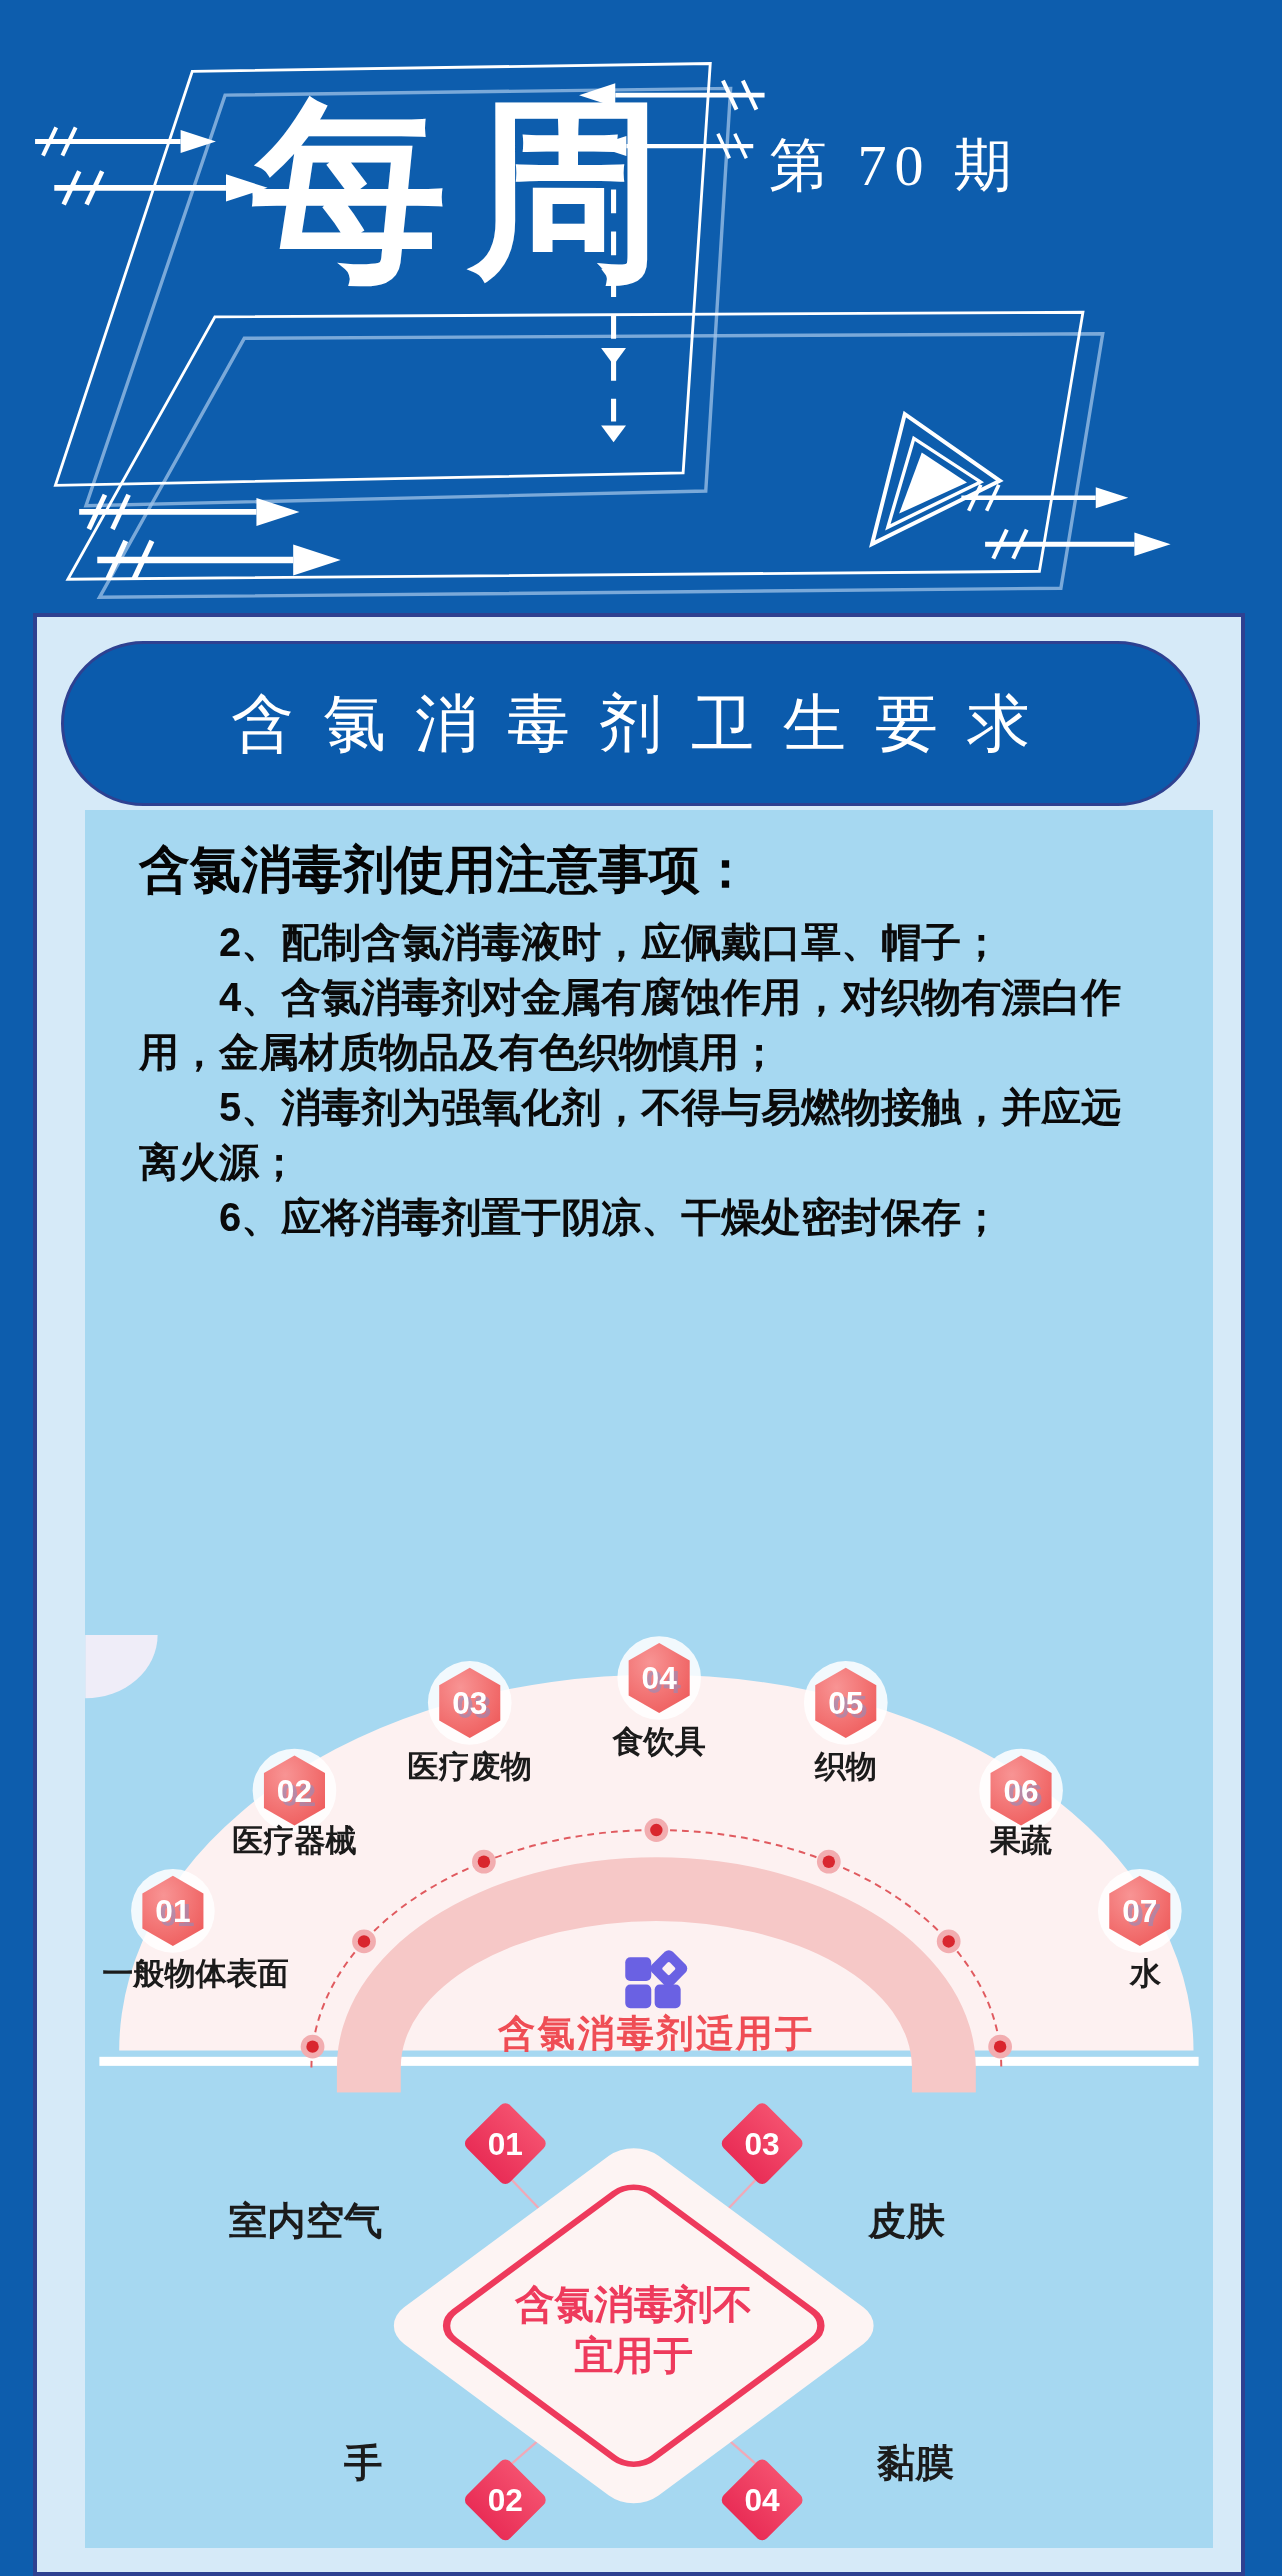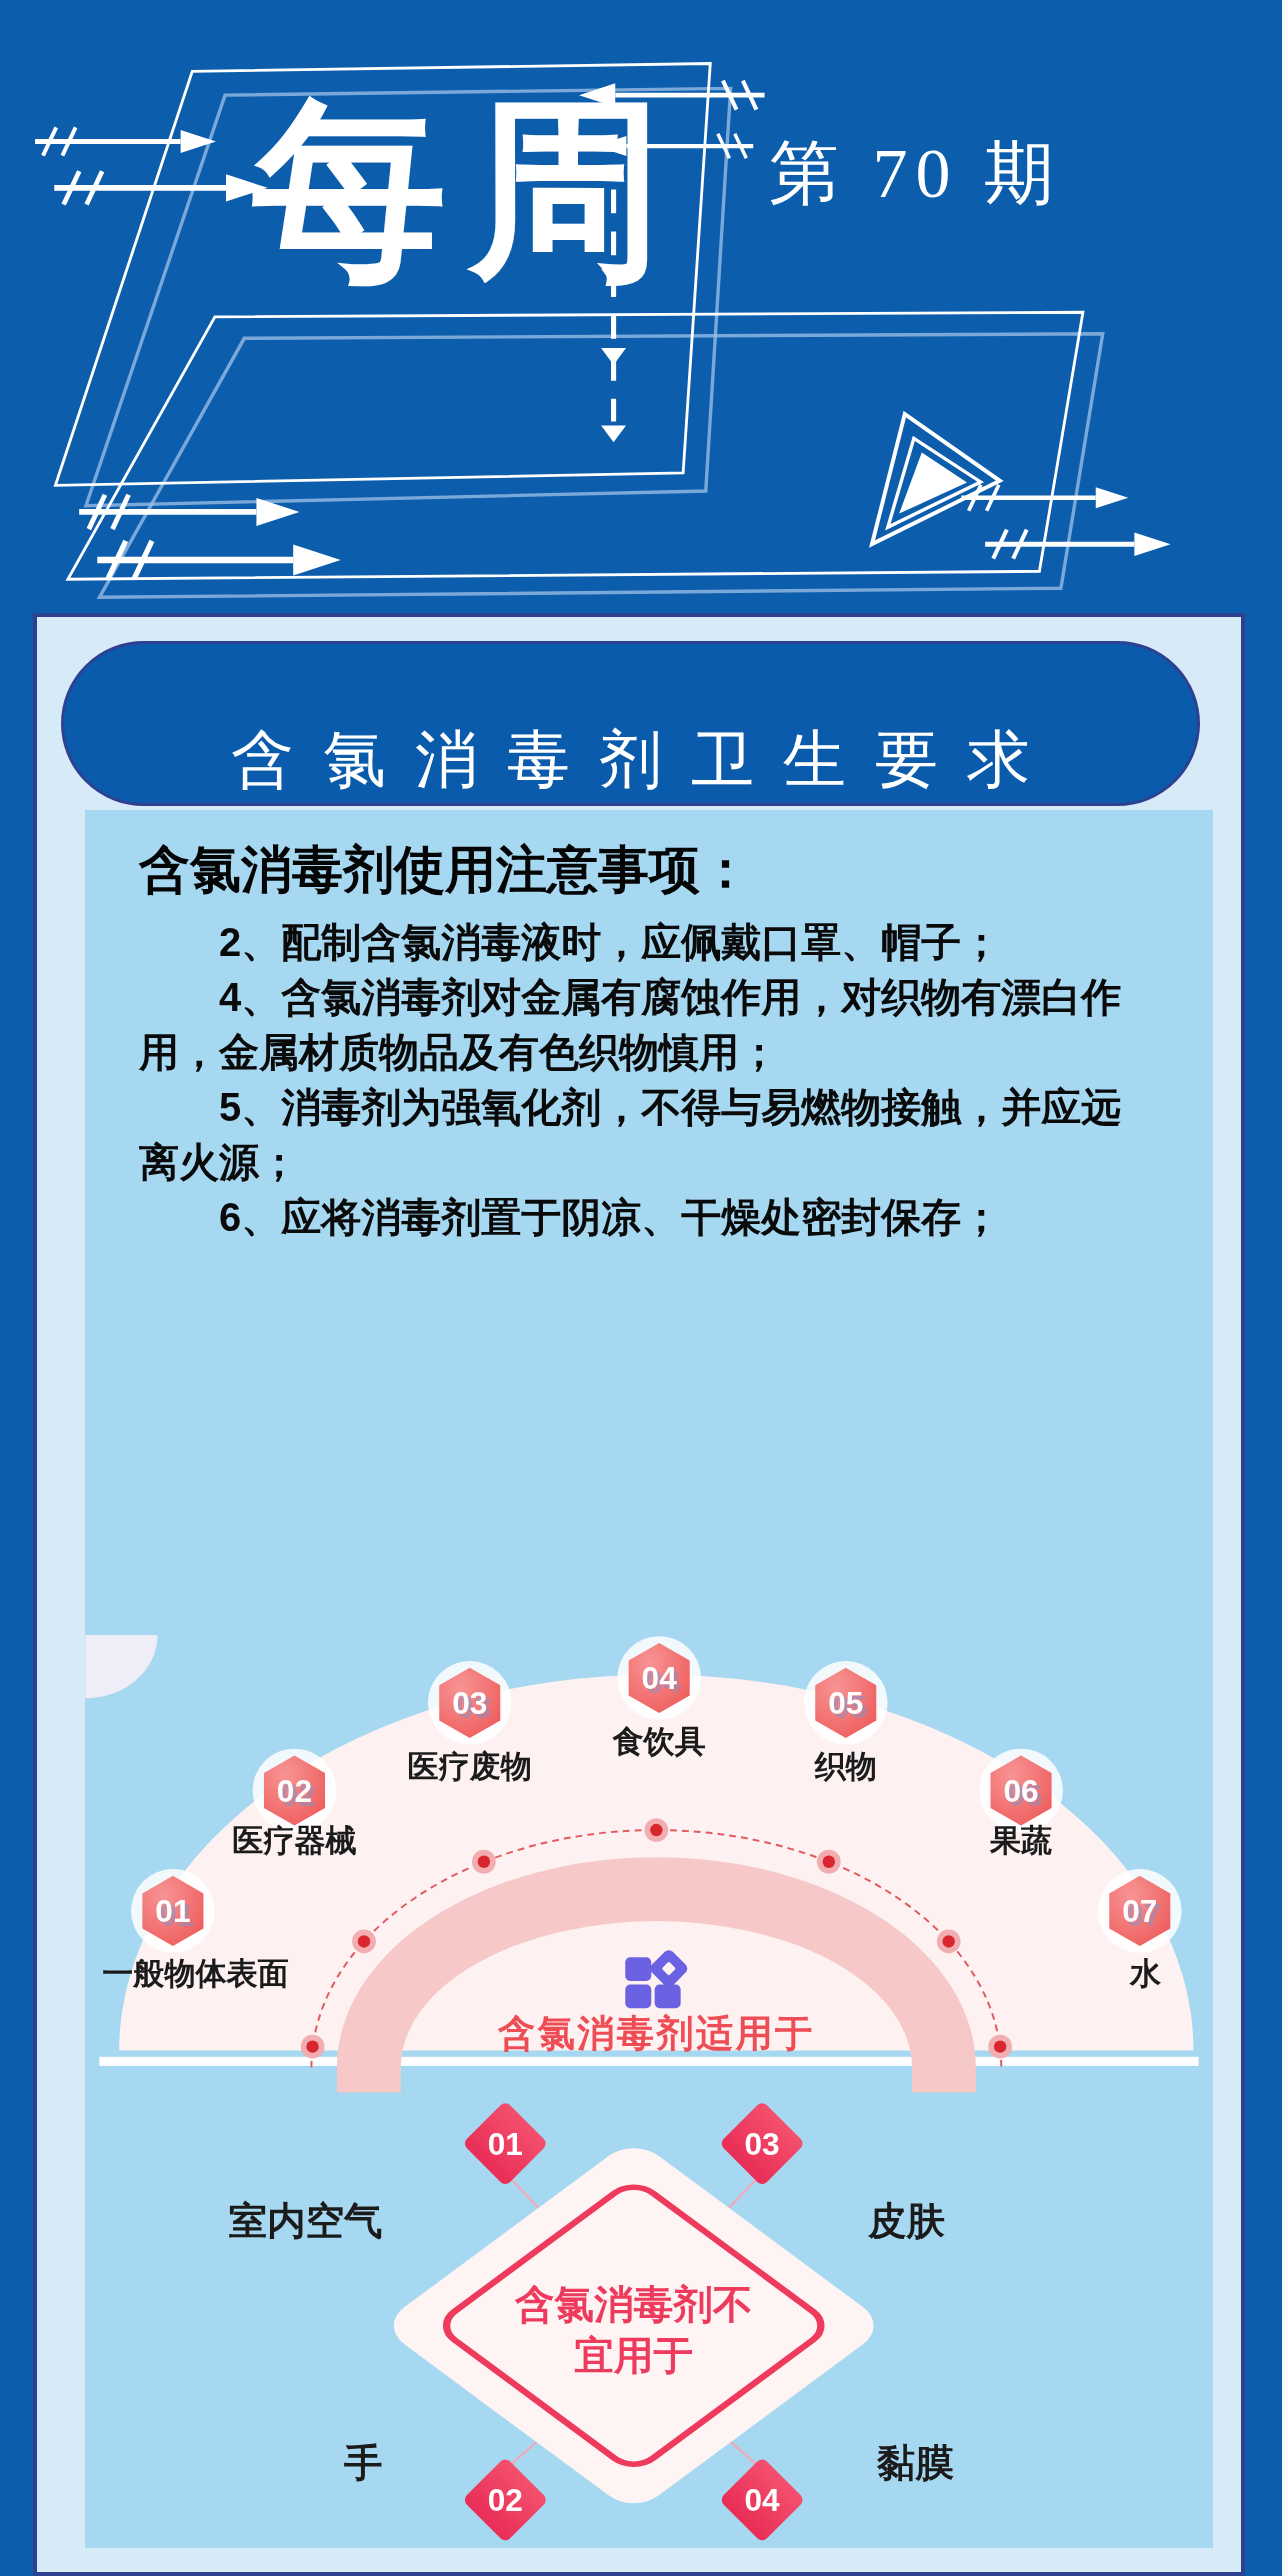--- a/index.html
+++ b/index.html
@@ -3,28 +3,28 @@
 <meta charset="utf-8">
 <style>
   html,body{margin:0;padding:0;background:#0d5dad;}
   #canvas{position:relative;width:1282px;height:2576px;background:#0d5dad;overflow:hidden;
           font-family:"Liberation Sans","DejaVu Sans",sans-serif;}
   .abs{position:absolute;}
   
   .banner-title{position:absolute;color:#ffffff;font-weight:900;line-height:1;}
   #title1{left:252px;top:93px;font-size:195px;letter-spacing:21.5px;text-align:center;}
   #title2{left:331px;top:314px;font-size:198px;letter-spacing:16px;}
-  #issue{position:absolute;left:769px;top:127px;color:#ffffff;font-size:70px;
+  #issue{position:absolute;left:769px;top:127px;color:#ffffff;font-size:58px;
          font-family:"Liberation Serif","DejaVu Serif",serif;letter-spacing:8px;font-weight:500;}
   
   #panel{position:absolute;left:33px;top:613px;width:1212px;height:1963px;
          background:#d6eaf8;border:4px solid #2e4191;box-sizing:border-box;}
   #pill{position:absolute;left:61px;top:641px;width:1139px;height:165px;
         background:#0b5bac;border:3.4px solid #2e4191;border-radius:85px;box-sizing:border-box;
-        display:flex;align-items:flex-end;justify-content:center;}
+        display:flex;align-items:center;justify-content:center;}
   #pill span{color:#ffffff;font-size:63px;letter-spacing:29px;text-indent:29px;
         font-family:"Liberation Serif","DejaVu Serif",serif;font-weight:500;}
   #bluebox{position:absolute;left:85px;top:810px;width:1128px;height:1738px;background:#a6d8f1;}
   
   #notice{position:absolute;left:85px;top:810px;width:1128px;padding:29px 54px 0 54px;box-sizing:border-box;}
   #notice h2{margin:0 0 14.7px 0;font-size:51px;line-height:1.2;color:#050505;font-weight:900;}
   #notice p{margin:0;font-size:40px;line-height:55px;color:#0a0a0a;font-weight:700;text-indent:2em;}
   
   text{font-family:"Liberation Sans","DejaVu Sans",sans-serif;}
   .hexnum{font-size:56px;font-weight:900;fill:#ffffff;text-shadow:4px 4px 0 rgba(110,150,215,.45);}

